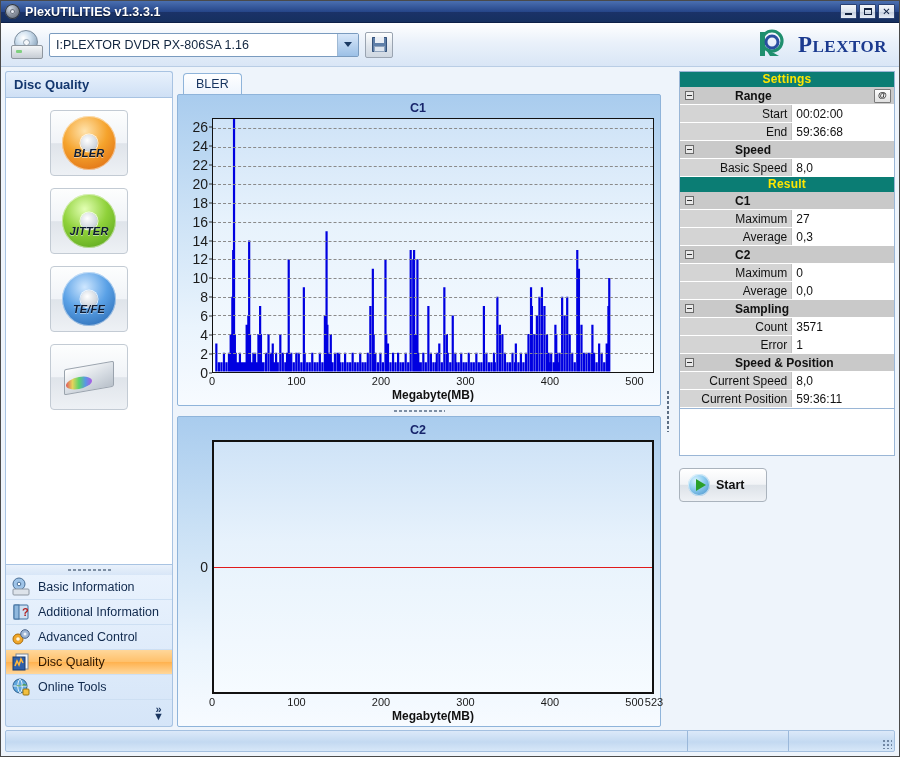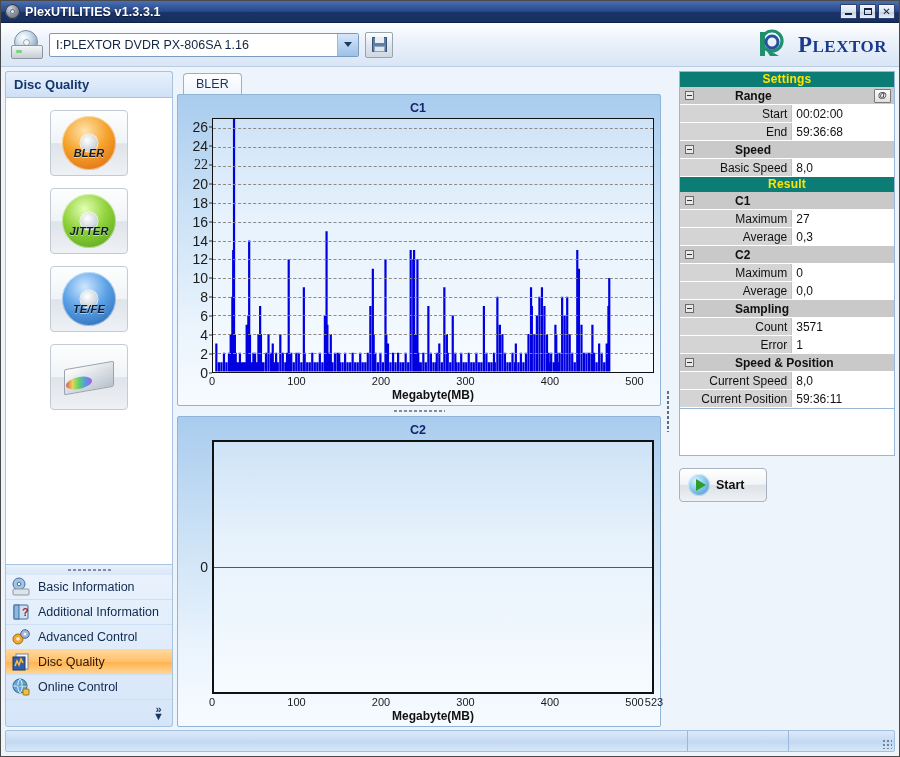--- a/index.html
+++ b/index.html
@@ -466,21 +466,21 @@
         </div>
         <div class="nav-item">
           <span class="nav-ico">
             <svg width="22" height="20" viewBox="0 0 22 20">
                 <circle cx="10" cy="9" r="7" fill="#5fa7dd" stroke="#2c5f8d"></circle>
                 <path d="M3.2 9 H16.8 M10 2 C7 5 7 13 10 16 C13 13 13 5 10 2" fill="none" stroke="#e8f2fa" stroke-width="1"></path>
                 <path d="M6 8 q3 3 6 0 q3 -3 5 1" fill="#4a9a4a" opacity=".8"></path>
                 <rect x="13" y="12" width="6" height="6" rx="1" fill="#f2c040" stroke="#9a7410"></rect>
               </svg>
           </span>
-          <span>Online Control</span>
+          <span>Online Tools</span>
         </div>
         <div class="nav-foot">
           <span class="chev">
               <span>»</span>
               <span>▼</span>
             </span>
         </div>
       </div>
     </div>
 
@@ -510,21 +510,21 @@
                   <div class="ytick" style="top: 55.5556%;">12</div>
                   <div class="ytickmark" style="top: 55.5556%;"></div>
                   <div class="ytick" style="top: 48.1481%;">14</div>
                   <div class="ytickmark" style="top: 48.1481%;"></div>
                   <div class="ytick" style="top: 40.7407%;">16</div>
                   <div class="ytickmark" style="top: 40.7407%;"></div>
                   <div class="ytick" style="top: 33.3333%;">18</div>
                   <div class="ytickmark" style="top: 33.3333%;"></div>
                   <div class="ytick" style="top: 25.9259%;">20</div>
                   <div class="ytickmark" style="top: 25.9259%;"></div>
-                  <div class="ytick" style="top: 18.5185%; font-family: Liberation Serif, serif;">22</div>
+                  <div class="ytick" style="top: 18.5185%;">22</div>
                   <div class="ytickmark" style="top: 18.5185%;"></div>
                   <div class="ytick" style="top: 11.1111%;">24</div>
                   <div class="ytickmark" style="top: 11.1111%;"></div>
                   <div class="ytick" style="top: 3.7037%;">26</div>
                   <div class="ytickmark" style="top: 3.7037%;"></div>
                 </div>
               <div class="plot" id="c1-plot">
                 <svg id="c1-svg" width="100%" height="100%" preserveAspectRatio="none" viewBox="0 0 1000 1000">
                     <path d="M7.6 1000 L7.6 888.9 M13.4 1000 L13.4 963.0 M19.1 1000 L19.1 963.0 M24.9 1000 L24.9 925.9 M30.6 1000 L30.6 963.0 M36.3 1000 L36.3 925.9 M40.2 1000 L40.2 851.9 M42.1 1000 L42.1 963.0 M44.0 1000 L44.0 703.7 M45.9 1000 L45.9 518.5 M47.8 1000 L47.8 0.0 M49.7 1000 L49.7 851.9 M51.6 1000 L51.6 925.9 M53.5 1000 L53.5 963.0 M57.4 1000 L57.4 963.0 M61.2 1000 L61.2 925.9 M65.0 1000 L65.0 963.0 M68.8 1000 L68.8 963.0 M72.7 1000 L72.7 963.0 M76.5 1000 L76.5 814.8 M80.3 1000 L80.3 777.8 M82.2 1000 L82.2 481.5 M84.1 1000 L84.1 851.9 M88.0 1000 L88.0 963.0 M91.8 1000 L91.8 925.9 M95.6 1000 L95.6 925.9 M99.4 1000 L99.4 963.0 M103.3 1000 L103.3 851.9 M107.1 1000 L107.1 740.7 M109.0 1000 L109.0 851.9 M110.9 1000 L110.9 963.0 M114.7 1000 L114.7 963.0 M120.5 1000 L120.5 925.9 M126.2 1000 L126.2 851.9 M131.9 1000 L131.9 925.9 M135.8 1000 L135.8 888.9 M139.6 1000 L139.6 963.0 M143.4 1000 L143.4 925.9 M147.2 1000 L147.2 963.0 M153.0 1000 L153.0 851.9 M158.7 1000 L158.7 925.9 M164.4 1000 L164.4 963.0 M168.3 1000 L168.3 925.9 M172.1 1000 L172.1 555.6 M174.0 1000 L174.0 925.9 M177.8 1000 L177.8 925.9 M183.6 1000 L183.6 963.0 M189.3 1000 L189.3 925.9 M195.0 1000 L195.0 925.9 M200.8 1000 L200.8 963.0 M206.5 1000 L206.5 666.7 M208.4 1000 L208.4 925.9 M214.1 1000 L214.1 963.0 M219.9 1000 L219.9 963.0 M225.6 1000 L225.6 925.9 M231.4 1000 L231.4 963.0 M237.1 1000 L237.1 963.0 M242.8 1000 L242.8 925.9 M248.6 1000 L248.6 963.0 M254.3 1000 L254.3 777.8 M258.1 1000 L258.1 444.4 M260.0 1000 L260.0 814.8 M263.9 1000 L263.9 925.9 M267.7 1000 L267.7 851.9 M271.5 1000 L271.5 963.0 M277.2 1000 L277.2 925.9 M283.0 1000 L283.0 925.9 M286.8 1000 L286.8 925.9 M288.7 1000 L288.7 963.0 M294.5 1000 L294.5 963.0 M300.2 1000 L300.2 925.9 M305.9 1000 L305.9 963.0 M311.7 1000 L311.7 963.0 M317.4 1000 L317.4 925.9 M323.1 1000 L323.1 963.0 M328.9 1000 L328.9 963.0 M334.6 1000 L334.6 925.9 M340.3 1000 L340.3 963.0 M346.1 1000 L346.1 963.0 M351.8 1000 L351.8 925.9 M357.6 1000 L357.6 740.7 M363.3 1000 L363.3 592.6 M365.2 1000 L365.2 851.9 M369.0 1000 L369.0 925.9 M374.8 1000 L374.8 963.0 M380.5 1000 L380.5 925.9 M386.2 1000 L386.2 963.0 M392.0 1000 L392.0 555.6 M393.9 1000 L393.9 851.9 M397.7 1000 L397.7 888.9 M403.4 1000 L403.4 963.0 M409.2 1000 L409.2 925.9 M414.9 1000 L414.9 963.0 M420.7 1000 L420.7 925.9 M426.4 1000 L426.4 963.0 M432.1 1000 L432.1 963.0 M437.9 1000 L437.9 925.9 M443.6 1000 L443.6 963.0 M449.3 1000 L449.3 518.5 M455.1 1000 L455.1 555.6 M457.0 1000 L457.0 518.5 M460.8 1000 L460.8 851.9 M464.6 1000 L464.6 555.6 M466.5 1000 L466.5 925.9 M468.5 1000 L468.5 963.0 M472.3 1000 L472.3 963.0 M478.0 1000 L478.0 925.9 M483.7 1000 L483.7 963.0 M489.5 1000 L489.5 740.7 M495.2 1000 L495.2 925.9 M501.0 1000 L501.0 963.0 M506.7 1000 L506.7 963.0 M508.6 1000 L508.6 925.9 M514.3 1000 L514.3 888.9 M520.1 1000 L520.1 963.0 M525.8 1000 L525.8 666.7 M531.5 1000 L531.5 851.9 M533.5 1000 L533.5 925.9 M539.2 1000 L539.2 963.0 M544.9 1000 L544.9 777.8 M550.7 1000 L550.7 925.9 M552.6 1000 L552.6 963.0 M558.3 1000 L558.3 963.0 M564.1 1000 L564.1 925.9 M569.8 1000 L569.8 963.0 M575.5 1000 L575.5 963.0 M581.3 1000 L581.3 925.9 M587.0 1000 L587.0 963.0 M592.7 1000 L592.7 963.0 M598.5 1000 L598.5 925.9 M604.2 1000 L604.2 963.0 M609.9 1000 L609.9 963.0 M615.7 1000 L615.7 740.7 M621.4 1000 L621.4 925.9 M627.2 1000 L627.2 963.0 M632.9 1000 L632.9 963.0 M638.6 1000 L638.6 925.9 M640.5 1000 L640.5 963.0 M646.3 1000 L646.3 703.7 M652.0 1000 L652.0 814.8 M657.7 1000 L657.7 851.9 M663.5 1000 L663.5 925.9 M669.2 1000 L669.2 963.0 M675.0 1000 L675.0 963.0 M680.7 1000 L680.7 925.9 M686.4 1000 L686.4 963.0 M688.3 1000 L688.3 888.9 M694.1 1000 L694.1 963.0 M699.8 1000 L699.8 925.9 M705.5 1000 L705.5 963.0 M711.3 1000 L711.3 925.9 M717.0 1000 L717.0 851.9 M722.8 1000 L722.8 666.7 M724.7 1000 L724.7 740.7 M730.4 1000 L730.4 851.9 M736.1 1000 L736.1 777.8 M741.9 1000 L741.9 703.7 M747.6 1000 L747.6 666.7 M753.3 1000 L753.3 740.7 M759.1 1000 L759.1 851.9 M762.9 1000 L762.9 925.9 M764.8 1000 L764.8 963.0 M768.6 1000 L768.6 925.9 M774.4 1000 L774.4 963.0 M778.2 1000 L778.2 814.8 M780.1 1000 L780.1 851.9 M782.0 1000 L782.0 925.9 M783.9 1000 L783.9 963.0 M787.8 1000 L787.8 925.9 M793.5 1000 L793.5 703.7 M799.2 1000 L799.2 777.8 M805.0 1000 L805.0 703.7 M810.7 1000 L810.7 851.9 M816.4 1000 L816.4 925.9 M822.2 1000 L822.2 963.0 M827.9 1000 L827.9 518.5 M831.7 1000 L831.7 592.6 M837.5 1000 L837.5 814.8 M843.2 1000 L843.2 925.9 M848.9 1000 L848.9 925.9 M854.7 1000 L854.7 925.9 M860.4 1000 L860.4 925.9 M862.3 1000 L862.3 814.8 M866.2 1000 L866.2 925.9 M871.9 1000 L871.9 963.0 M877.6 1000 L877.6 888.9 M883.4 1000 L883.4 925.9 M889.1 1000 L889.1 963.0 M894.8 1000 L894.8 888.9 M898.7 1000 L898.7 740.7 M900.6 1000 L900.6 629.6 M904.4 1000 L904.4 NaN M910.1 1000 L910.1 NaN M915.9 1000 L915.9 NaN M921.6 1000 L921.6 NaN M927.3 1000 L927.3 NaN M933.1 1000 L933.1 NaN M936.9 1000 L936.9 NaN M942.6 1000 L942.6 NaN M948.4 1000 L948.4 NaN M954.1 1000 L954.1 NaN M959.8 1000 L959.8 NaN M965.6 1000 L965.6 NaN M971.3 1000 L971.3 NaN M977.1 1000 L977.1 NaN M982.8 1000 L982.8 NaN M986.6 1000 L986.6 NaN M990.4 1000 L990.4 NaN M994.3 1000 L994.3 NaN M3.8 1000 L3.8 963.0 M6.9 1000 L6.9 965.9 M9.9 1000 L9.9 968.9 M13.0 1000 L13.0 971.9 M16.1 1000 L16.1 974.8 M19.1 1000 L19.1 977.8 M22.2 1000 L22.2 943.7 M25.2 1000 L25.2 946.7 M28.3 1000 L28.3 949.6 M31.4 1000 L31.4 952.6 M34.4 1000 L34.4 955.6 M37.5 1000 L37.5 958.5 M40.5 1000 L40.5 961.5 M43.6 1000 L43.6 964.4 M46.7 1000 L46.7 967.4 M49.7 1000 L49.7 970.4 M52.8 1000 L52.8 973.3 M55.8 1000 L55.8 976.3 M58.9 1000 L58.9 942.2 M62.0 1000 L62.0 945.2 M65.0 1000 L65.0 948.1 M68.1 1000 L68.1 951.1 M71.1 1000 L71.1 954.1 M74.2 1000 L74.2 957.0 M77.2 1000 L77.2 960.0 M80.3 1000 L80.3 963.0 M83.4 1000 L83.4 965.9 M86.4 1000 L86.4 968.9 M89.5 1000 L89.5 971.9 M92.5 1000 L92.5 974.8 M95.6 1000 L95.6 977.8 M98.7 1000 L98.7 943.7 M101.7 1000 L101.7 946.7 M104.8 1000 L104.8 949.6 M107.8 1000 L107.8 952.6 M110.9 1000 L110.9 955.6 M114.0 1000 L114.0 958.5 M117.0 1000 L117.0 961.5 M120.1 1000 L120.1 964.4 M123.1 1000 L123.1 967.4 M126.2 1000 L126.2 970.4 M129.3 1000 L129.3 973.3 M132.3 1000 L132.3 976.3 M135.4 1000 L135.4 942.2 M138.4 1000 L138.4 945.2 M141.5 1000 L141.5 948.1 M144.6 1000 L144.6 951.1 M147.6 1000 L147.6 954.1 M150.7 1000 L150.7 957.0 M153.7 1000 L153.7 960.0 M156.8 1000 L156.8 963.0 M159.8 1000 L159.8 965.9 M162.9 1000 L162.9 968.9 M166.0 1000 L166.0 971.9 M169.0 1000 L169.0 974.8 M172.1 1000 L172.1 940.7 M175.1 1000 L175.1 943.7 M178.2 1000 L178.2 946.7 M181.3 1000 L181.3 949.6 M184.3 1000 L184.3 952.6 M187.4 1000 L187.4 955.6 M190.4 1000 L190.4 958.5 M193.5 1000 L193.5 961.5 M196.6 1000 L196.6 964.4 M199.6 1000 L199.6 967.4 M202.7 1000 L202.7 970.4 M205.7 1000 L205.7 973.3 M208.8 1000 L208.8 976.3 M211.9 1000 L211.9 942.2 M214.9 1000 L214.9 945.2 M218.0 1000 L218.0 948.1 M221.0 1000 L221.0 951.1 M224.1 1000 L224.1 954.1 M227.2 1000 L227.2 957.0 M230.2 1000 L230.2 960.0 M233.3 1000 L233.3 963.0 M236.3 1000 L236.3 965.9 M239.4 1000 L239.4 968.9 M242.4 1000 L242.4 971.9 M245.5 1000 L245.5 974.8 M248.6 1000 L248.6 940.7 M251.6 1000 L251.6 943.7 M254.7 1000 L254.7 946.7 M257.7 1000 L257.7 949.6 M260.8 1000 L260.8 952.6 M263.9 1000 L263.9 955.6 M266.9 1000 L266.9 958.5 M270.0 1000 L270.0 961.5 M273.0 1000 L273.0 964.4 M276.1 1000 L276.1 967.4 M279.2 1000 L279.2 970.4 M282.2 1000 L282.2 973.3 M285.3 1000 L285.3 976.3 M288.3 1000 L288.3 942.2 M291.4 1000 L291.4 945.2 M294.5 1000 L294.5 948.1 M297.5 1000 L297.5 951.1 M300.6 1000 L300.6 954.1 M303.6 1000 L303.6 957.0 M306.7 1000 L306.7 960.0 M309.8 1000 L309.8 963.0 M312.8 1000 L312.8 965.9 M315.9 1000 L315.9 968.9 M318.9 1000 L318.9 971.9 M322.0 1000 L322.0 974.8 M325.0 1000 L325.0 940.7 M328.1 1000 L328.1 943.7 M331.2 1000 L331.2 946.7 M334.2 1000 L334.2 949.6 M337.3 1000 L337.3 952.6 M340.3 1000 L340.3 955.6 M343.4 1000 L343.4 958.5 M346.5 1000 L346.5 961.5 M349.5 1000 L349.5 964.4 M352.6 1000 L352.6 967.4 M355.6 1000 L355.6 970.4 M358.7 1000 L358.7 973.3 M361.8 1000 L361.8 976.3 M364.8 1000 L364.8 942.2 M367.9 1000 L367.9 945.2 M370.9 1000 L370.9 948.1 M374.0 1000 L374.0 951.1 M377.1 1000 L377.1 954.1 M380.1 1000 L380.1 957.0 M383.2 1000 L383.2 960.0 M386.2 1000 L386.2 963.0 M389.3 1000 L389.3 965.9 M392.4 1000 L392.4 968.9 M395.4 1000 L395.4 971.9 M398.5 1000 L398.5 974.8 M401.5 1000 L401.5 940.7 M404.6 1000 L404.6 943.7 M407.6 1000 L407.6 946.7 M410.7 1000 L410.7 949.6 M413.8 1000 L413.8 952.6 M416.8 1000 L416.8 955.6 M419.9 1000 L419.9 958.5 M422.9 1000 L422.9 961.5 M426.0 1000 L426.0 964.4 M429.1 1000 L429.1 967.4 M432.1 1000 L432.1 970.4 M435.2 1000 L435.2 973.3 M438.2 1000 L438.2 976.3 M441.3 1000 L441.3 942.2 M444.4 1000 L444.4 945.2 M447.4 1000 L447.4 948.1 M450.5 1000 L450.5 951.1 M453.5 1000 L453.5 954.1 M456.6 1000 L456.6 957.0 M459.7 1000 L459.7 960.0 M462.7 1000 L462.7 963.0 M465.8 1000 L465.8 965.9 M468.8 1000 L468.8 968.9 M471.9 1000 L471.9 971.9 M475.0 1000 L475.0 974.8 M478.0 1000 L478.0 940.7 M481.1 1000 L481.1 943.7 M484.1 1000 L484.1 946.7 M487.2 1000 L487.2 949.6 M490.2 1000 L490.2 952.6 M493.3 1000 L493.3 955.6 M496.4 1000 L496.4 958.5 M499.4 1000 L499.4 961.5 M502.5 1000 L502.5 964.4 M505.5 1000 L505.5 967.4 M508.6 1000 L508.6 970.4 M511.7 1000 L511.7 973.3 M514.7 1000 L514.7 976.3 M517.8 1000 L517.8 942.2 M520.8 1000 L520.8 945.2 M523.9 1000 L523.9 948.1 M527.0 1000 L527.0 951.1 M530.0 1000 L530.0 954.1 M533.1 1000 L533.1 957.0 M536.1 1000 L536.1 960.0 M539.2 1000 L539.2 963.0 M542.3 1000 L542.3 965.9 M545.3 1000 L545.3 968.9 M548.4 1000 L548.4 971.9 M551.4 1000 L551.4 974.8 M554.5 1000 L554.5 940.7 M557.6 1000 L557.6 943.7 M560.6 1000 L560.6 946.7 M563.7 1000 L563.7 949.6 M566.7 1000 L566.7 952.6 M569.8 1000 L569.8 955.6 M572.8 1000 L572.8 958.5 M575.9 1000 L575.9 961.5 M579.0 1000 L579.0 964.4 M582.0 1000 L582.0 967.4 M585.1 1000 L585.1 970.4 M588.1 1000 L588.1 973.3 M591.2 1000 L591.2 976.3 M594.3 1000 L594.3 942.2 M597.3 1000 L597.3 945.2 M600.4 1000 L600.4 948.1 M603.4 1000 L603.4 951.1 M606.5 1000 L606.5 954.1 M609.6 1000 L609.6 957.0 M612.6 1000 L612.6 960.0 M615.7 1000 L615.7 963.0 M618.7 1000 L618.7 965.9 M621.8 1000 L621.8 968.9 M624.9 1000 L624.9 971.9 M627.9 1000 L627.9 974.8 M631.0 1000 L631.0 977.8 M634.0 1000 L634.0 943.7 M637.1 1000 L637.1 946.7 M640.2 1000 L640.2 949.6 M643.2 1000 L643.2 952.6 M646.3 1000 L646.3 955.6 M649.3 1000 L649.3 958.5 M652.4 1000 L652.4 961.5 M655.4 1000 L655.4 964.4 M658.5 1000 L658.5 967.4 M661.6 1000 L661.6 970.4 M664.6 1000 L664.6 973.3 M667.7 1000 L667.7 976.3 M670.7 1000 L670.7 942.2 M673.8 1000 L673.8 945.2 M676.9 1000 L676.9 948.1 M679.9 1000 L679.9 951.1 M683.0 1000 L683.0 954.1 M686.0 1000 L686.0 957.0 M689.1 1000 L689.1 960.0 M692.2 1000 L692.2 963.0 M695.2 1000 L695.2 965.9 M698.3 1000 L698.3 968.9 M701.3 1000 L701.3 971.9 M704.4 1000 L704.4 974.8 M707.5 1000 L707.5 977.8 M710.5 1000 L710.5 943.7 M713.6 1000 L713.6 946.7 M716.6 1000 L716.6 949.6 M719.7 1000 L719.7 952.6 M722.8 1000 L722.8 955.6 M725.8 1000 L725.8 958.5 M728.9 1000 L728.9 961.5 M731.9 1000 L731.9 964.4 M735.0 1000 L735.0 967.4 M738.0 1000 L738.0 970.4 M741.1 1000 L741.1 973.3 M744.2 1000 L744.2 976.3 M747.2 1000 L747.2 942.2 M750.3 1000 L750.3 945.2 M753.3 1000 L753.3 948.1 M756.4 1000 L756.4 951.1 M759.5 1000 L759.5 954.1 M762.5 1000 L762.5 957.0 M765.6 1000 L765.6 960.0 M768.6 1000 L768.6 963.0 M771.7 1000 L771.7 965.9 M774.8 1000 L774.8 968.9 M777.8 1000 L777.8 971.9 M780.9 1000 L780.9 974.8 M783.9 1000 L783.9 977.8 M787.0 1000 L787.0 943.7 M790.1 1000 L790.1 946.7 M793.1 1000 L793.1 949.6 M796.2 1000 L796.2 952.6 M799.2 1000 L799.2 955.6 M802.3 1000 L802.3 958.5 M805.4 1000 L805.4 961.5 M808.4 1000 L808.4 964.4 M811.5 1000 L811.5 967.4 M814.5 1000 L814.5 970.4 M817.6 1000 L817.6 973.3 M820.7 1000 L820.7 976.3 M823.7 1000 L823.7 942.2 M826.8 1000 L826.8 945.2 M829.8 1000 L829.8 948.1 M832.9 1000 L832.9 951.1 M835.9 1000 L835.9 954.1 M839.0 1000 L839.0 957.0 M842.1 1000 L842.1 960.0 M845.1 1000 L845.1 963.0 M848.2 1000 L848.2 965.9 M851.2 1000 L851.2 968.9 M854.3 1000 L854.3 971.9 M857.4 1000 L857.4 974.8 M860.4 1000 L860.4 977.8 M863.5 1000 L863.5 943.7 M866.5 1000 L866.5 946.7 M869.6 1000 L869.6 949.6 M872.7 1000 L872.7 952.6 M875.7 1000 L875.7 955.6 M878.8 1000 L878.8 958.5 M881.8 1000 L881.8 961.5 M884.9 1000 L884.9 964.4 M888.0 1000 L888.0 967.4 M891.0 1000 L891.0 970.4 M894.1 1000 L894.1 973.3 M897.1 1000 L897.1 976.3 M900.2 1000 L900.2 942.2 M903.3 1000 L903.3 945.2 M906.3 1000 L906.3 948.1 M909.4 1000 L909.4 951.1 M912.4 1000 L912.4 954.1 M915.5 1000 L915.5 957.0 M918.5 1000 L918.5 960.0 M921.6 1000 L921.6 963.0 M924.7 1000 L924.7 965.9 M927.7 1000 L927.7 968.9 M930.8 1000 L930.8 971.9 M933.8 1000 L933.8 974.8 M936.9 1000 L936.9 977.8 M940.0 1000 L940.0 943.7 M943.0 1000 L943.0 946.7 M946.1 1000 L946.1 949.6 M949.1 1000 L949.1 952.6 M952.2 1000 L952.2 955.6 M955.3 1000 L955.3 958.5 M958.3 1000 L958.3 961.5 M961.4 1000 L961.4 964.4 M964.4 1000 L964.4 967.4 M967.5 1000 L967.5 970.4 M970.6 1000 L970.6 973.3 M973.6 1000 L973.6 976.3 M976.7 1000 L976.7 942.2 M979.7 1000 L979.7 945.2 M982.8 1000 L982.8 948.1 M985.9 1000 L985.9 951.1 M988.9 1000 L988.9 954.1 M992.0 1000 L992.0 957.0 M995.0 1000 L995.0 960.0 M998.1 1000 L998.1 963.0 " stroke="#0000e0" stroke-width="2.2" vector-effect="non-scaling-stroke" fill="none"></path>
                   </svg>

